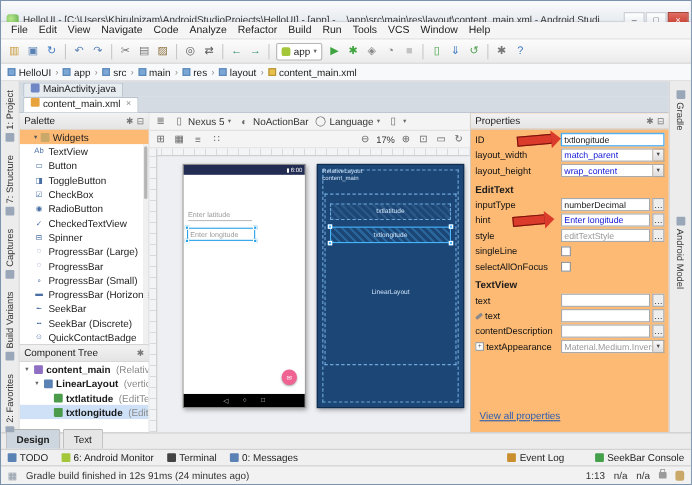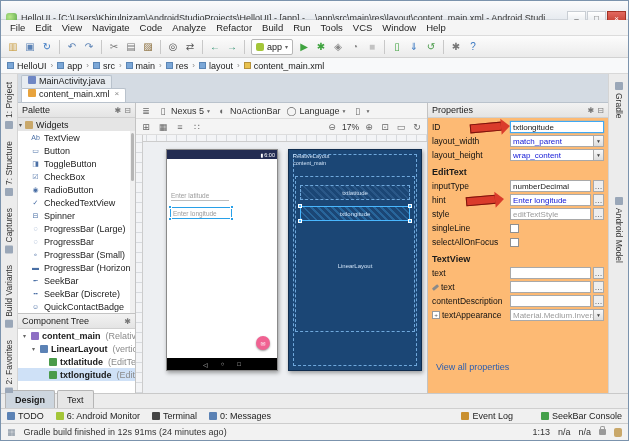--- a/index.html
+++ b/index.html
@@ -50,21 +50,21 @@
 .ficon{width:8px;height:8px;border-radius:1px;display:inline-block}
 .ficon.java{background:#6f87c4}
 .ficon.xml{background:#e8a33d}
 .etab .close{color:#888;font-size:8px;margin-left:2px}
 
 .content{flex:1;display:flex;min-height:0}
 .leftpanel{width:118px;flex:0 0 auto;display:flex;flex-direction:column;border-right:1px solid #c3c3c3;background:#fff;min-height:0}
 .panelhead{height:15px;display:flex;align-items:center;padding:0 4px;background:linear-gradient(#f2f2f2,#e4e4e4);border-bottom:1px solid #d0d0d0;font-size:9px;color:#222;flex:0 0 auto;white-space:nowrap}
 .panelhead .sp{flex:1}
 .phicon{font-size:8px;color:#777;margin-left:3px}
-.pgroup{height:13px;display:flex;align-items:center;gap:3px;padding:0 1px;font-size:9px;background:#e5e5e5}
+.pgroup{height:13px;display:flex;align-items:center;gap:3px;padding:0 13px;font-size:9px;background:#fdba74}
 .pgroup .tw{font-size:6px;color:#555}
 .gicon{width:8px;height:8px;background:#c9a86a;border-radius:1px;display:inline-block}
 .plist{position:relative;overflow:hidden}
 .pitem{height:13px;display:flex;align-items:center;gap:3px;padding:0 6px 0 12px;font-size:9px;color:#222;white-space:nowrap;overflow:hidden}
 .picon{flex:0 0 auto;width:11px;text-align:center;font-size:7px;color:#4a6fa5}
 .scrollbar{position:absolute;right:0;top:0;bottom:0;width:5px;background:#f0f0f0}
 .scrollbar .thumb{position:absolute;top:2px;left:1px;width:3px;height:48px;background:#b5b5b5;border-radius:2px}
 .ctree{flex:1;display:flex;flex-direction:column;border-top:1px solid #c3c3c3;min-height:0}
 .tlist{flex:1;background:#fff;overflow:hidden}
 .titem{height:13px;display:flex;align-items:center;gap:3px;font-size:9px;white-space:nowrap;overflow:hidden}
@@ -112,21 +112,21 @@
 .pvalue{flex:1;display:flex;align-items:center;min-width:0}
 .vbox{flex:1;height:12px;border:1px solid #a9a9a9;background:#fff;display:flex;align-items:center;padding:0 2px;font-size:8px;white-space:nowrap;overflow:hidden}
 .vbox.focus{border:1px solid #3fa9f5;box-shadow:0 0 1px #3fa9f5}
 .vtext-blue{color:#1117d6}
 .vtext-gray{color:#9a9a9a}
 .caretbtn{flex:0 0 auto;width:10px;height:12px;border:1px solid #a9a9a9;border-left:none;background:linear-gradient(#f8f8f8,#ddd);display:flex;align-items:center;justify-content:center;font-size:5px;color:#444}
 .morebtn{flex:0 0 auto;width:11px;height:12px;border:1px solid #a9a9a9;background:#eee;margin-left:2px;display:flex;align-items:center;justify-content:center;font-size:8px;color:#333}
 .cb{width:9px;height:9px;border:1px solid #8f8f8f;background:#fff;display:inline-block}
 .wrench{width:7px;height:3px;background:#8a8a8a;transform:rotate(-40deg);border-radius:1px;display:inline-block;flex:0 0 auto}
 .expander{width:8px;height:8px;border:1px solid #999;font-size:6px;display:inline-flex;align-items:center;justify-content:center;color:#555;background:#fff;flex:0 0 auto}
-.viewall{position:absolute;left:8px;bottom:21px;font-size:9px;color:#2a5db0;cursor:pointer}
+.viewall{position:absolute;left:8px;bottom:10px;font-size:9px;color:#2a5db0;text-decoration:underline;cursor:pointer}
 .red-arrow{position:absolute;height:9px;background:#da3b2b;border:1px solid #7a150c;transform:rotate(-5deg);z-index:5}
 .red-arrow:after{content:"";position:absolute;right:-9px;top:50%;transform:translateY(-50%);width:0;height:0;border-left:9px solid #da3b2b;border-top:8px solid transparent;border-bottom:8px solid transparent}
 #arrow-id{top:5px;left:42px;width:32px}
 #arrow-hint{top:78px;left:38px;width:30px}
 
 .bottomtabs{height:15px;display:flex;align-items:flex-end;gap:2px;background:#ececec;border-top:1px solid #c9c9c9;padding:0 4px;flex:0 0 auto}
 .btab{height:18px;padding:0 9px;display:flex;align-items:center;font-size:9px;border:1px solid #b5b5b5;border-bottom:none;background:#e6e6e6;border-radius:2px 2px 0 0}
 .btab.active{background:#cdd6df;font-weight:bold}
 .bottombar{height:15px;display:flex;align-items:center;background:#f0f0f0;border-top:1px solid #cfcfcf;padding:0 6px;font-size:9px;gap:12px;flex:0 0 auto}
 .bitem{display:flex;align-items:center;gap:3px;color:#222;white-space:nowrap}

